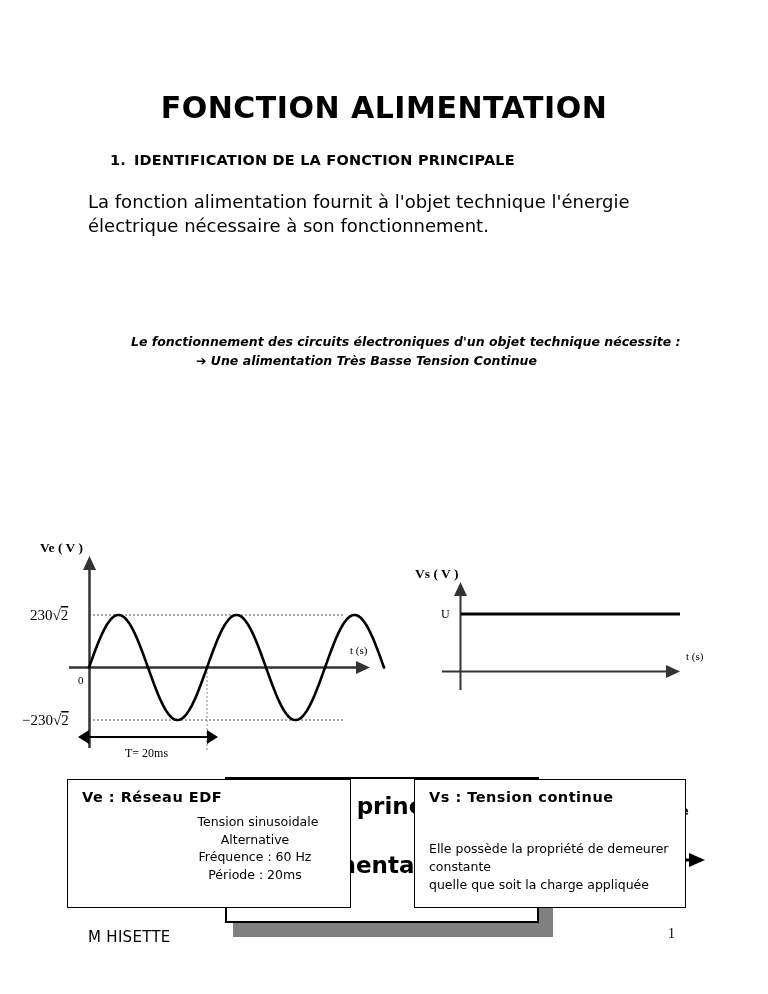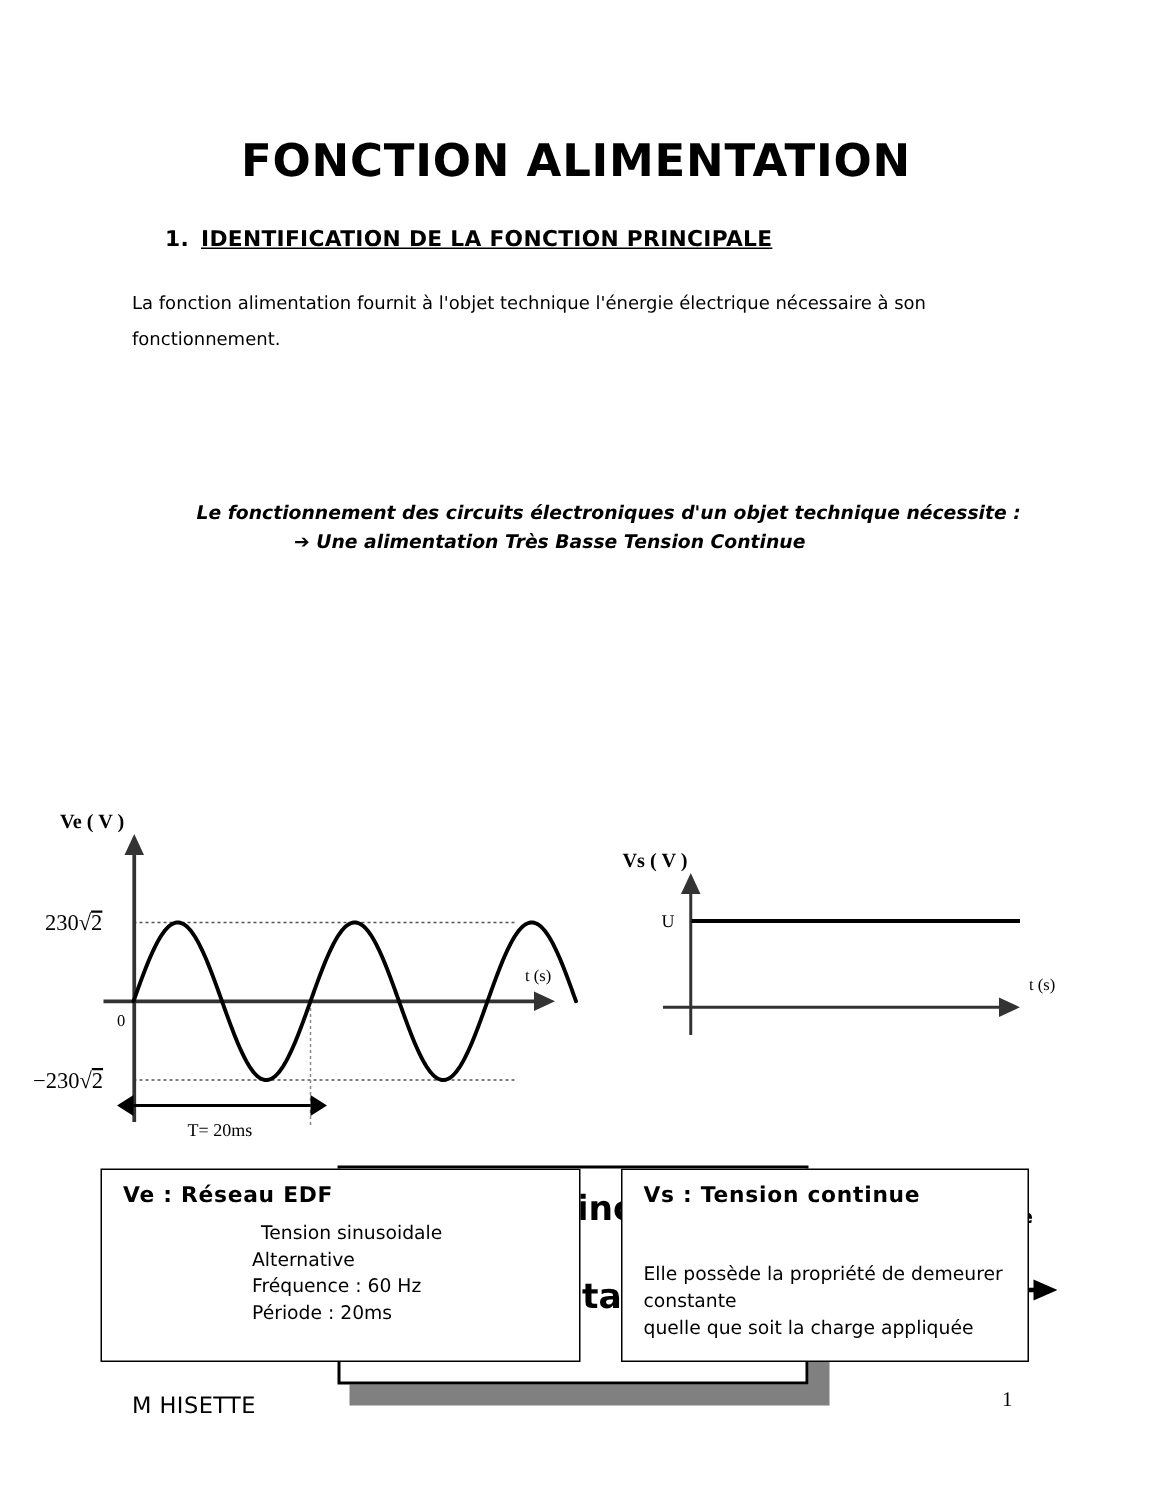--- a/index.html
+++ b/index.html
@@ -37,29 +37,29 @@
     position: absolute;
     left: 110px;
     top: 152px;
     font-family: "DejaVu Sans", sans-serif;
     font-weight: bold;
     font-size: 14.5px;
     letter-spacing: 0.2px;
     white-space: nowrap;
   }
   .section-head .num { margin-right: 8px; }
-  .section-head .txt { text-decoration: underline; }
+  .section-head .txt { }
 
   
   .para {
     position: absolute;
     left: 88px;
     width: 600px;
     font-family: "DejaVu Sans", sans-serif;
-    font-size: 12px;
+    font-size: 18px;
     line-height: 24px;
   }
   #para-1 { top: 190px; }
   #para-2 { top: 253px; }
 
   
   .emph {
     position: absolute;
     font-family: "DejaVu Sans", sans-serif;
     font-style: italic;
@@ -118,21 +118,21 @@
   #graph-ve { left: 20px;  top: 530px; }
   #graph-vs { left: 400px; top: 550px; }
 
   
   .info-box {
     position: absolute;
     border: 1.5px solid #000000;
     background: #ffffff;
     box-sizing: border-box;
   }
-  #box-ve { left: 67px;  top: 779px; width: 320px; height: 129px; }
+  #box-ve { left: 67px;  top: 779px; width: 284px; height: 129px; text-align: center; }
   #box-vs { left: 414px; top: 779px; width: 272px; height: 129px; }
   .box-title {
     position: absolute;
     left: 14px; top: 9px;
     font-family: "DejaVu Sans", sans-serif;
     font-weight: bold;
     font-size: 14.5px;
     letter-spacing: 0.5px;
     white-space: nowrap;
   }

